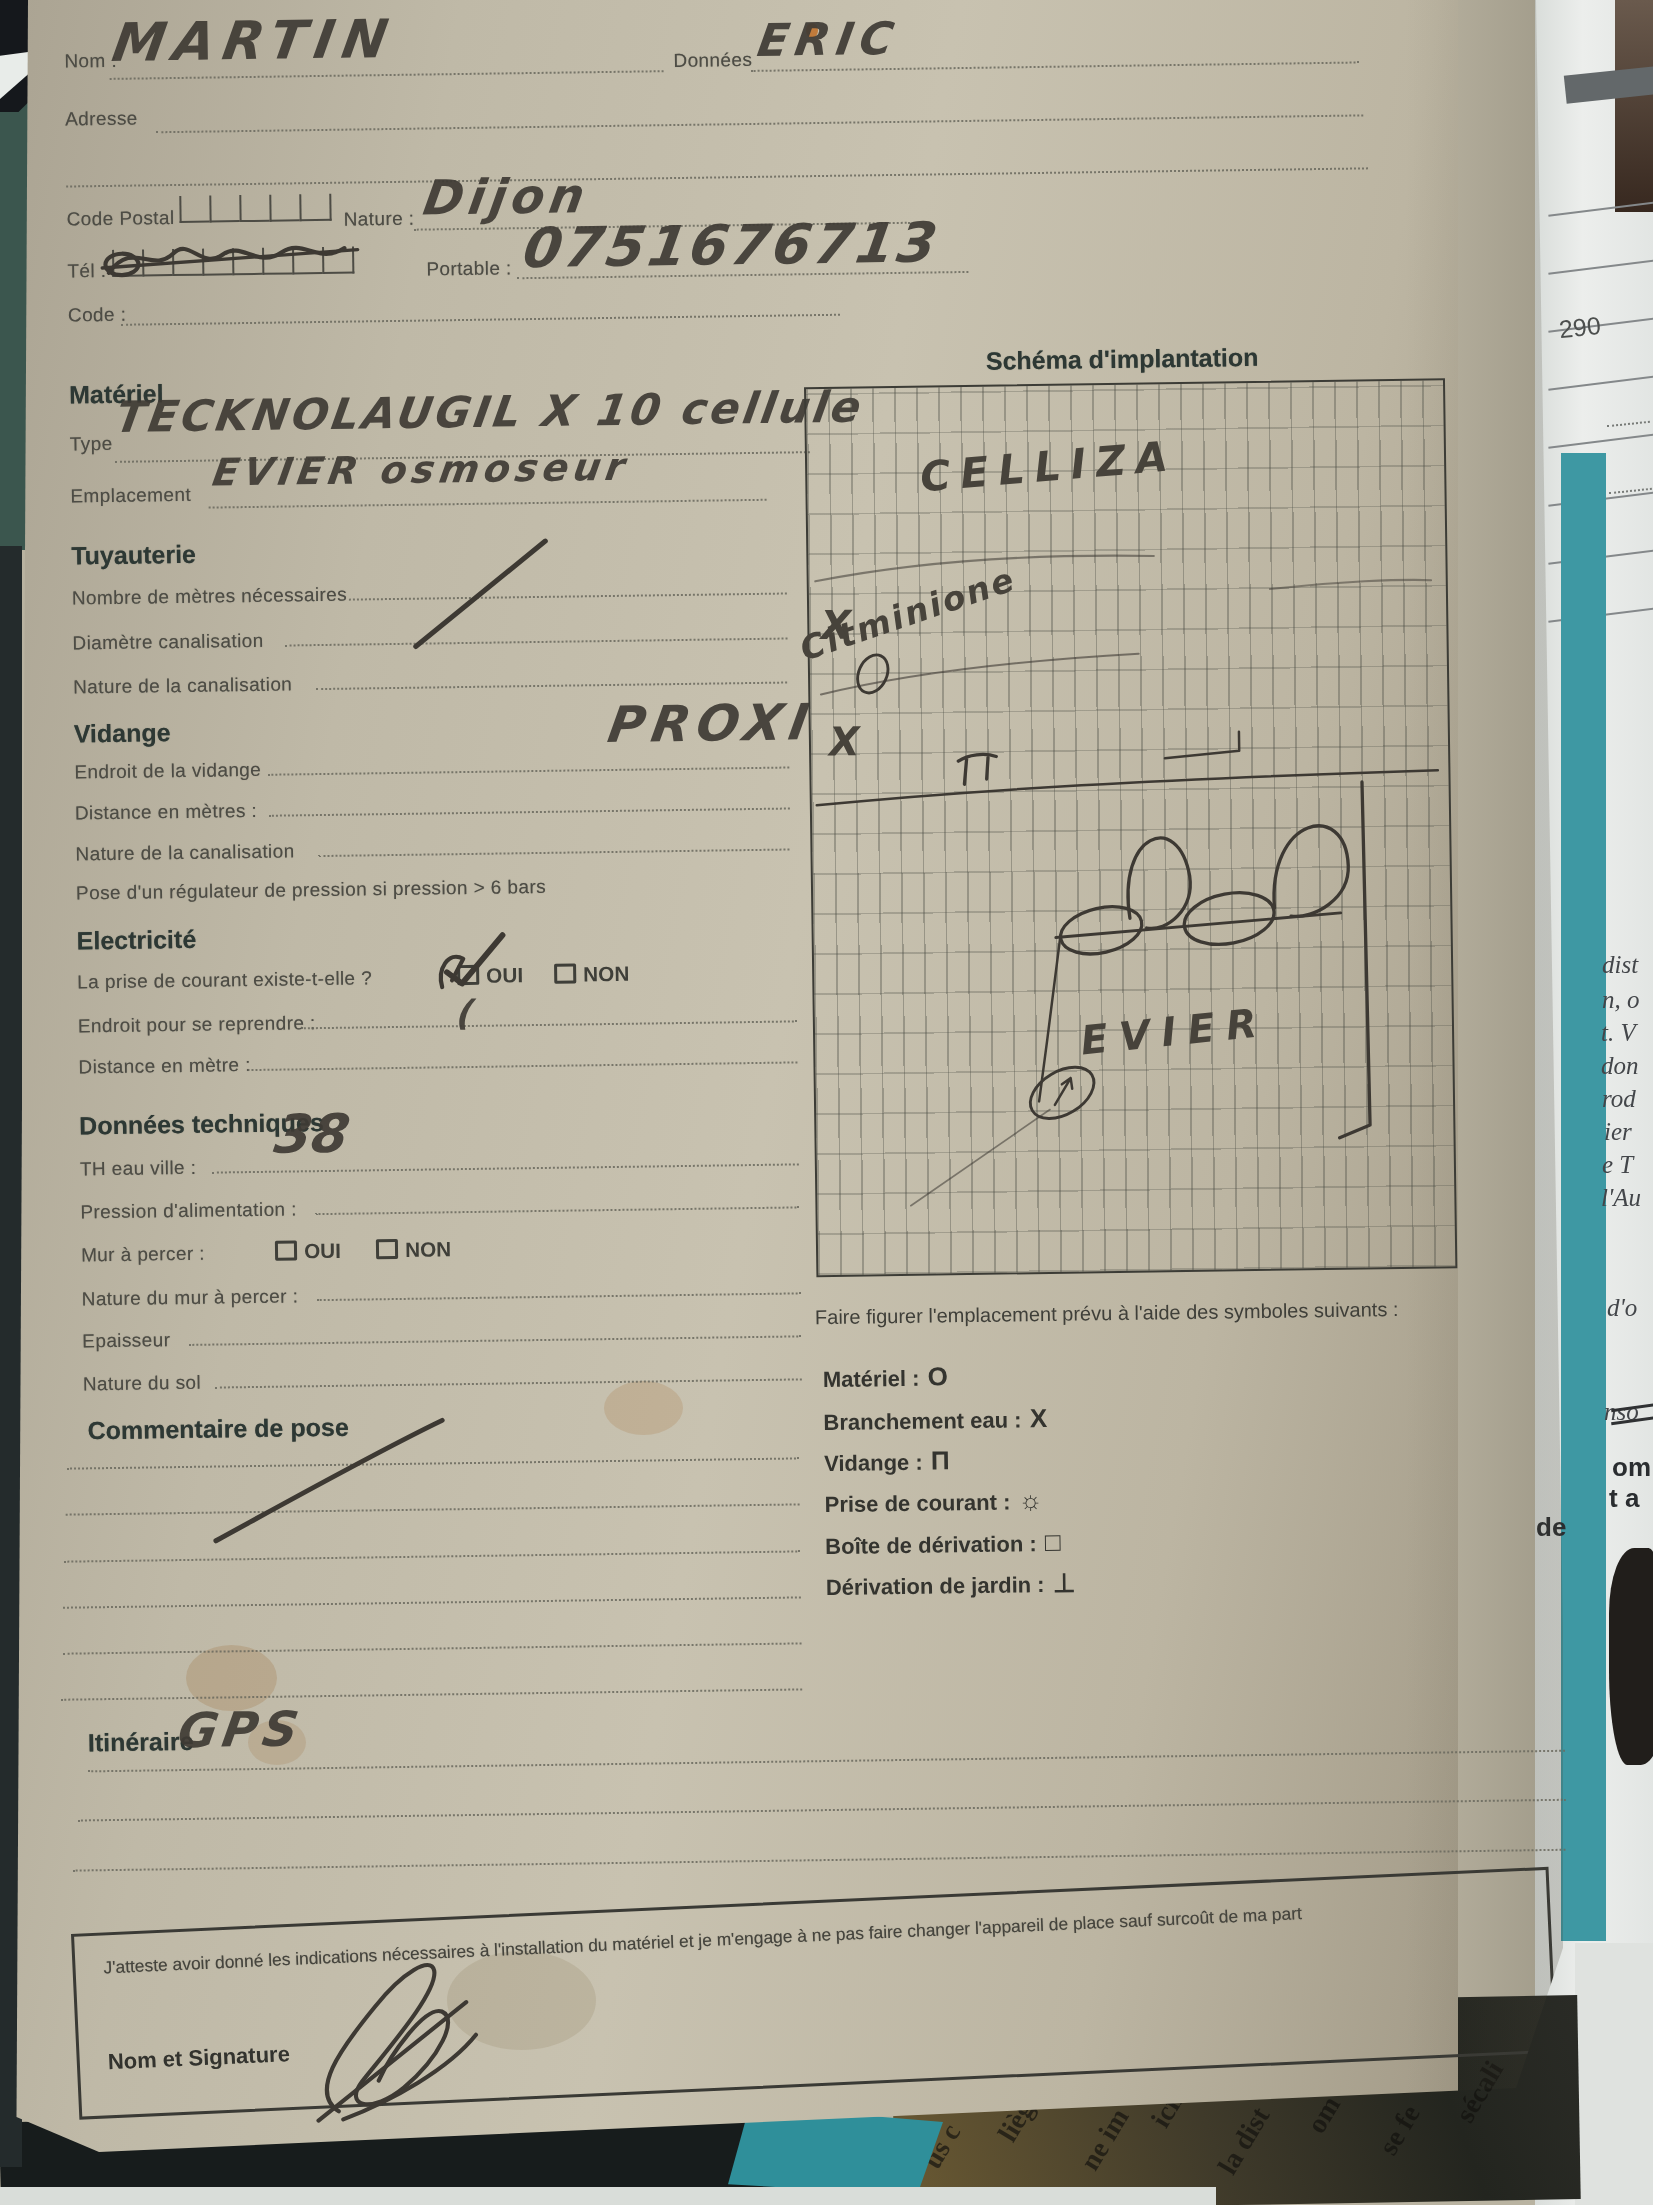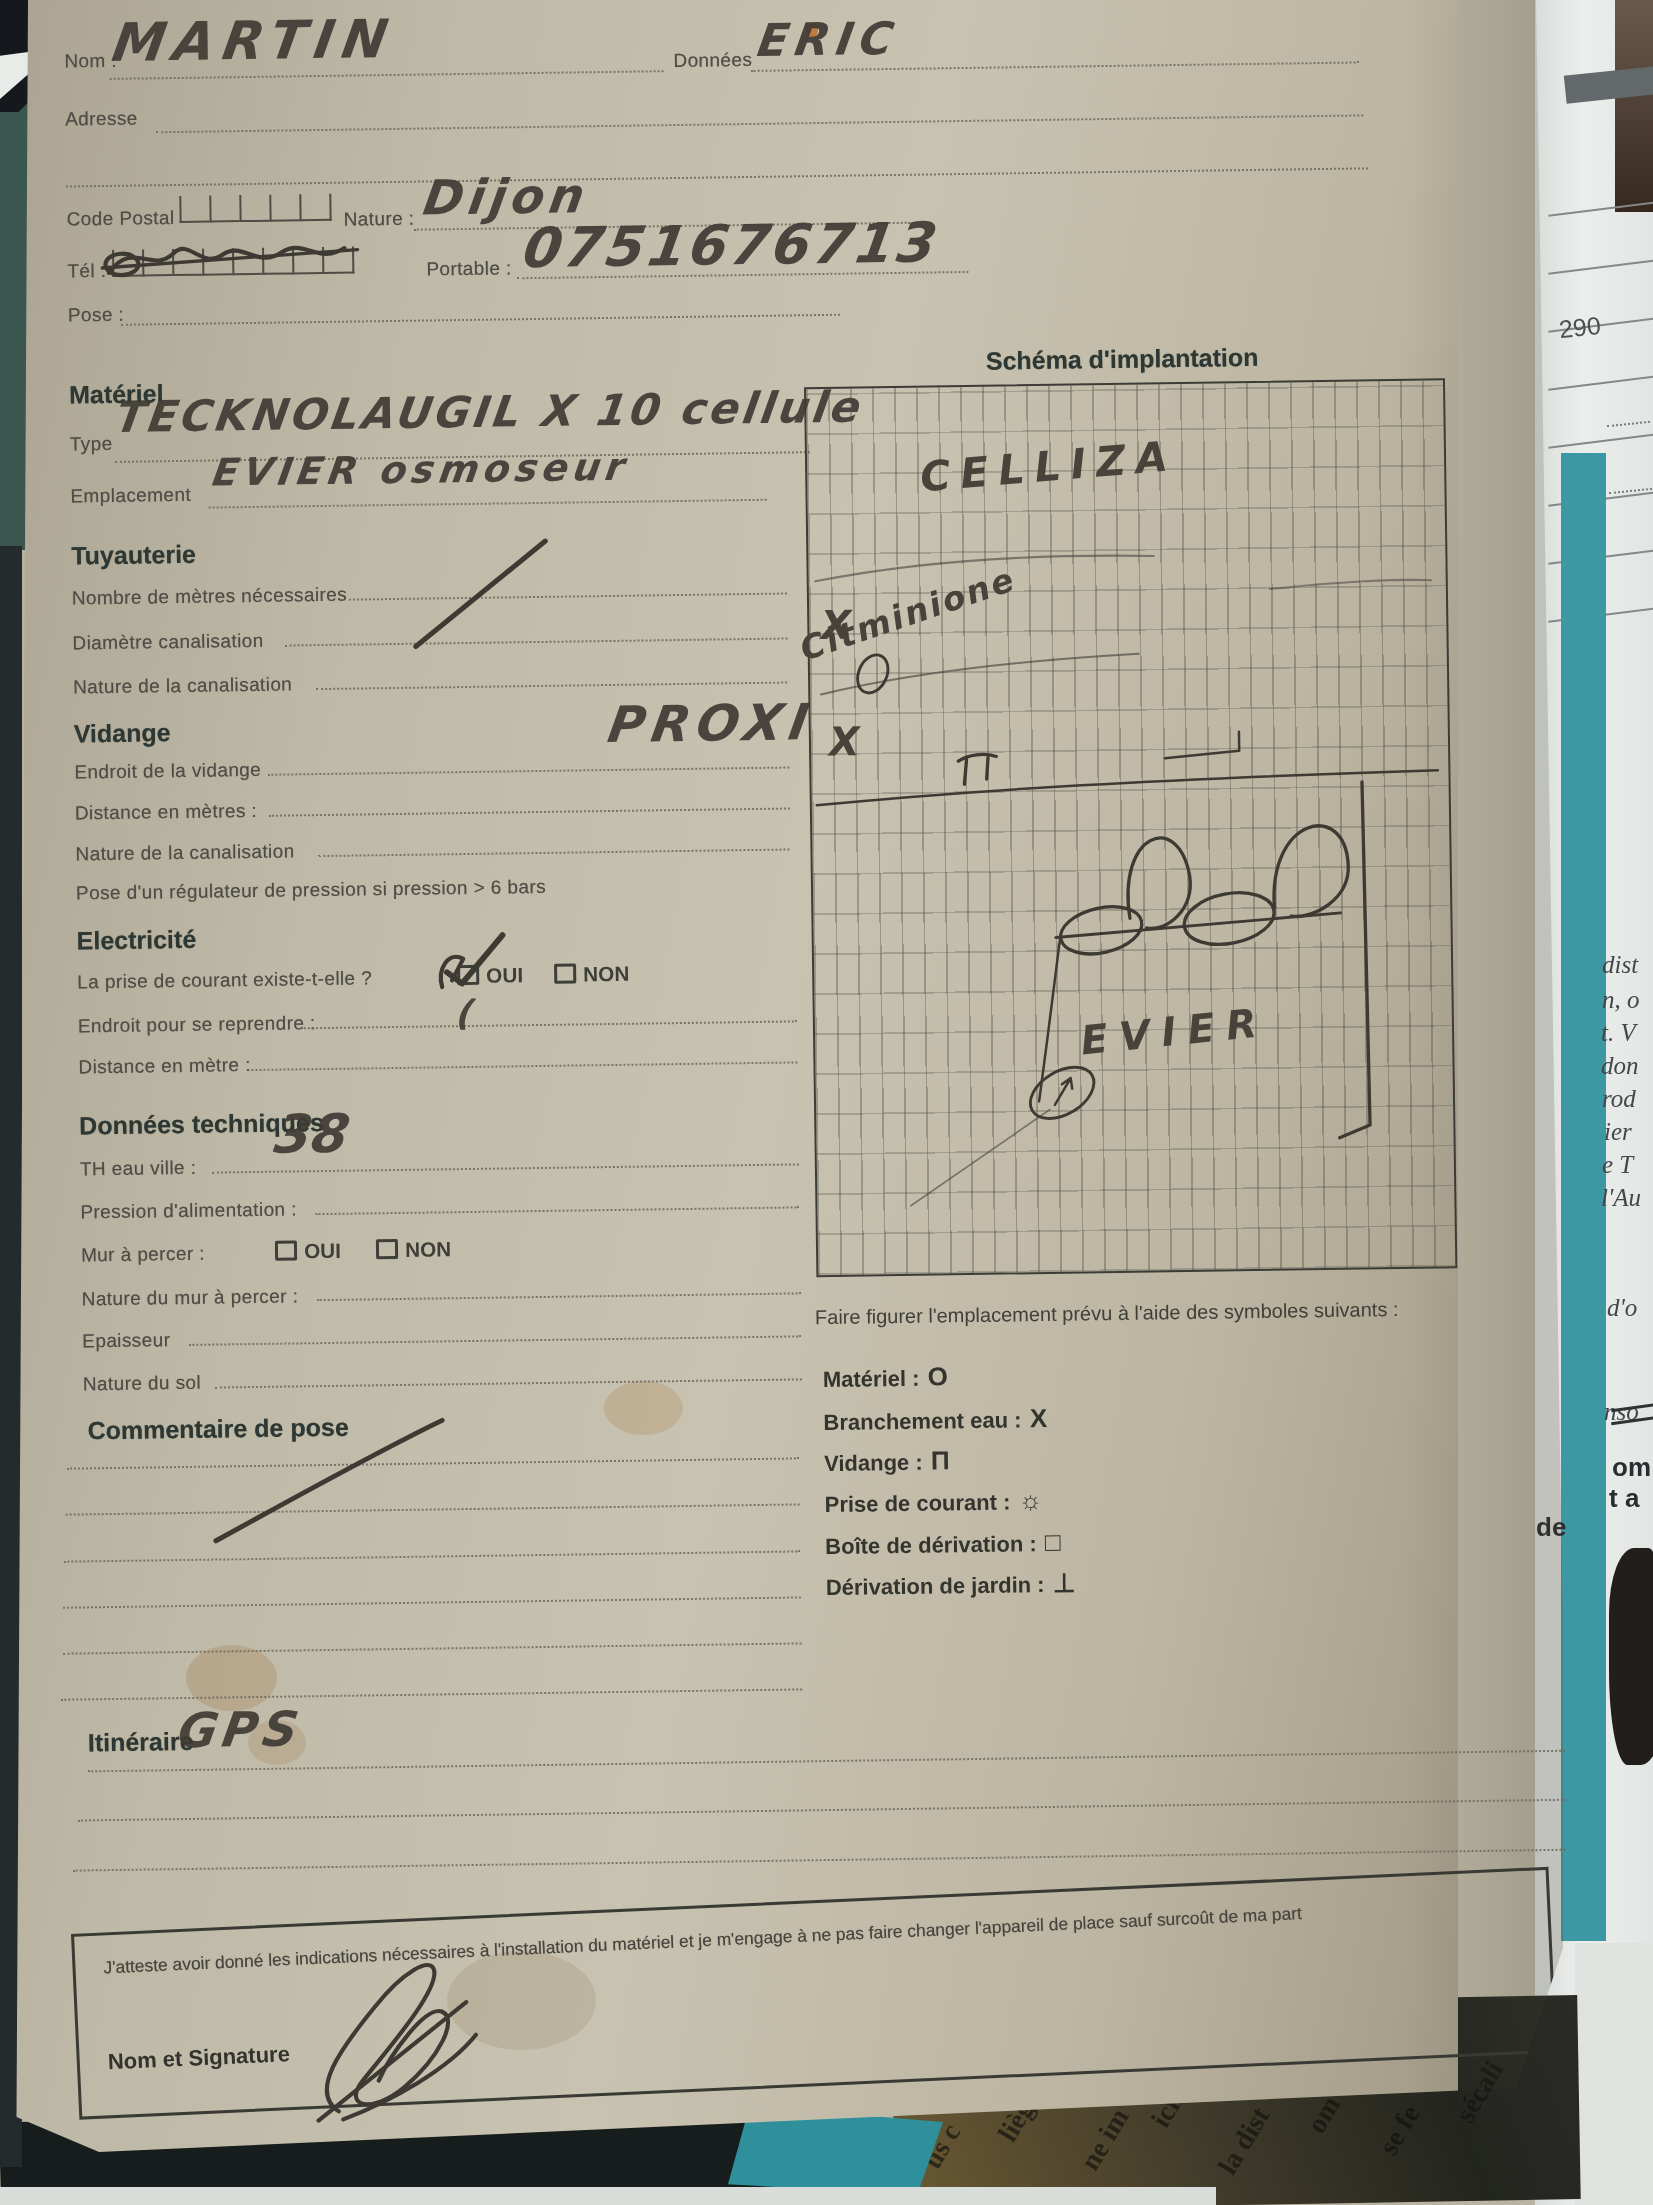--- a/index.html
+++ b/index.html
@@ -194,21 +194,21 @@
     </div>
     <svg class="mark" style="left:112px;top:220px" width="281" height="66" viewBox="0 0 340 80">
       <ellipse class="ink" cx="26" cy="42" rx="20" ry="13" stroke-width="5"></ellipse>
       <path class="ink" d="M10 52 C40 12 62 54 88 30 C108 10 122 50 148 32 C172 15 190 50 220 30 C246 13 264 46 296 26" stroke-width="5"></path>
       <path class="ink" d="M2 46 L312 28" stroke-width="4"></path>
     </svg>
     <span class="lbl" style="left:438px;top:253px">Portable :</span>
     <span class="hw" style="left:536px;top:212px;font-size:55px;letter-spacing:3.3px">0751676713</span>
     <div class="dl" style="left:529px;top:273px;width:451px"></div>
 
-    <span class="lbl" style="left:79px;top:294px">Pose :</span>
+    <span class="lbl" style="left:79px;top:294px">Code :</span>
     <div class="dl" style="left:132px;top:314px;width:719px"></div>
 
     <span class="hd" style="left:79px;top:370px">Matériel</span>
     <span class="lbl" style="left:79px;top:423px">Type</span>
     <span class="hw" style="left:126px;top:382px;font-size:43px;letter-spacing:3.3px">TECKNOLAUGIL X 10 cellule</span>
     <div class="dl" style="left:124px;top:451px;width:695px"></div>
     <span class="lbl" style="left:79px;top:475px">Emplacement</span>
     <span class="hw" style="left:222px;top:442px;font-size:38px;letter-spacing:5px">EVIER osmoseur</span>
     <div class="dl" style="left:217px;top:498px;width:558px"></div>
 

